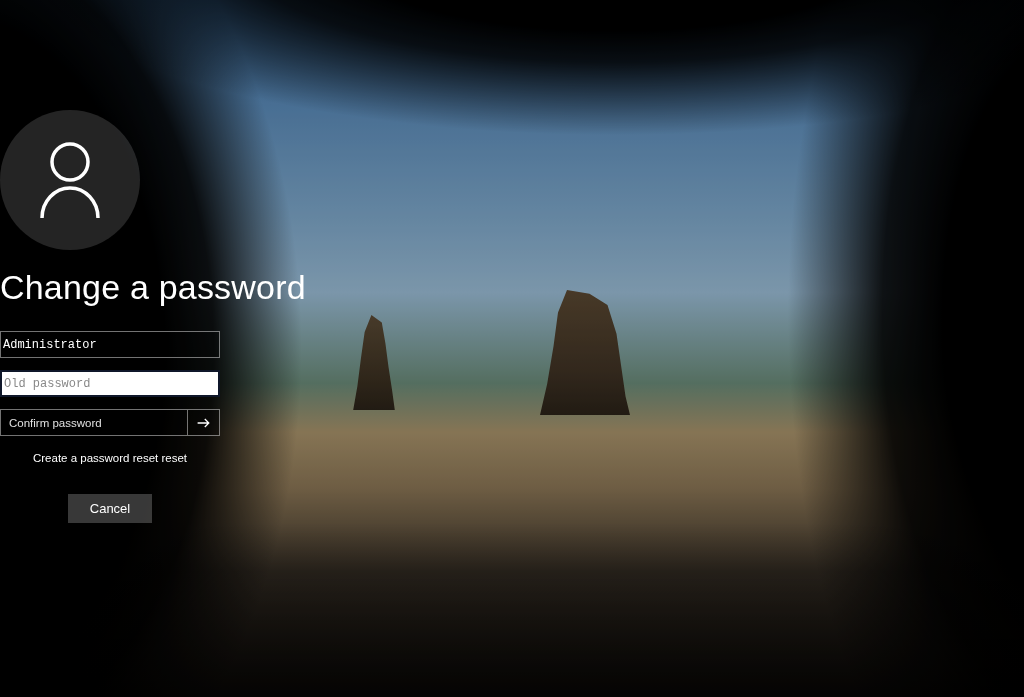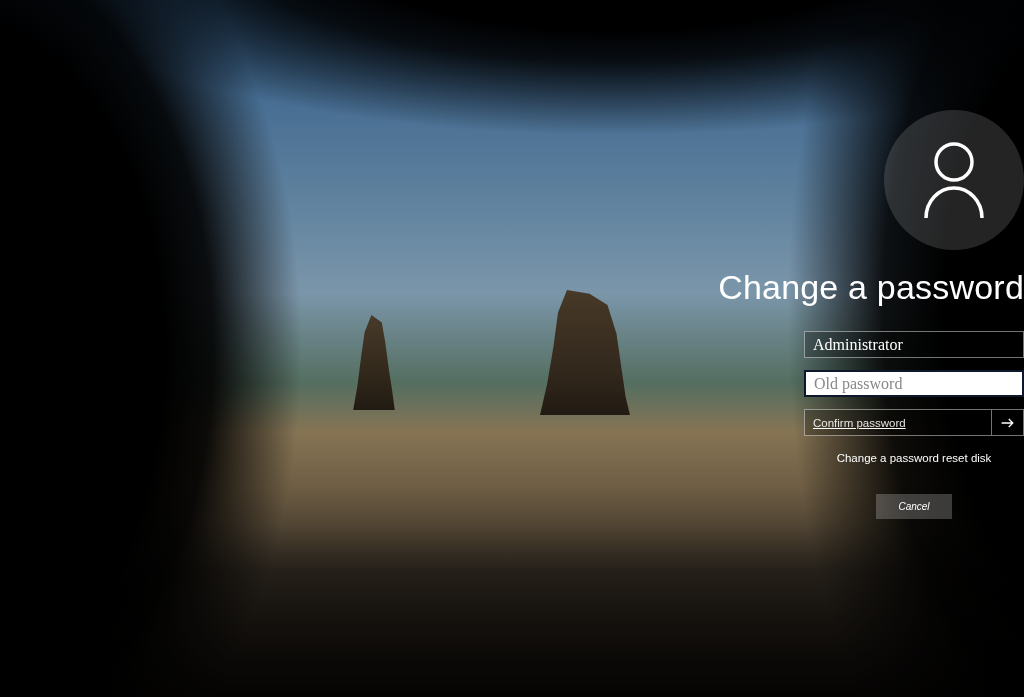--- a/index.html
+++ b/index.html
@@ -100,21 +100,21 @@
       height: 100%;
       background: rgba(0,0,0,0.2);
     }
     
     .content {
       position: absolute;
       width: 100%;
       height: 100%;
       display: flex;
       flex-direction: column;
-      align-items: flex-end;
+      align-items: flex-start;
       padding-top: 110px;
     }
     
     .avatar {
       width: 140px;
       height: 140px;
       border-radius: 50%;
       background: rgba(255,255,255,0.14);
       display: flex;
       align-items: center;
@@ -153,23 +153,23 @@
       align-items: stretch;
       margin-bottom: 12px;
     }
     
     .field input {
       width: 100%;
       height: 100%;
       border: 1px solid rgba(255,255,255,0.45);
       background: rgba(0,0,0,0.22);
       color: #fff;
-      padding: 0 8px;
-      font-size: 16px;
-      font-family: Liberation Serif, serif;
+      padding: 0 2px;
+      font-size: 12px;
+      font-family: Liberation Mono, monospace;
       outline: none;
     }
     
     .field input::placeholder {
       color: rgba(255,255,255,0.88);
     }
     
     .field.active input {
       background: #fff;
       color: #000;
@@ -188,21 +188,20 @@
     .confirm-field input {
       width: 100%;
       height: 100%;
       border: 1px solid rgba(255,255,255,0.45);
       background: rgba(0,0,0,0.22);
       color: #fff;
       padding: 0 8px;
       font-size: 11.5px;
       font-family: inherit;
       outline: none;
-      text-decoration: underline;
     }
     
     .confirm-field input::placeholder {
       color: rgba(255,255,255,0.88);
     }
     
     .submit-arrow {
       width: 32px;
       height: 27px;
       border: 1px solid rgba(255,255,255,0.45);
@@ -225,24 +224,23 @@
       margin-top: 4px;
       margin-bottom: 30px;
       cursor: pointer;
     }
     
     .cancel-btn {
       color: #fff;
       background: rgba(255,255,255,0.22);
       border: none;
       padding: 7px 22px;
-      font-size: 10px;
+      font-size: 13px;
       font-family: inherit;
       cursor: pointer;
-      font-style: italic;
     }
   </style>
 </head>
 <body>
 
 <div class="background"></div>
 <div class="rock1"></div>
 <div class="rock2"></div>
 <div class="cave-left"></div>
 <div class="cave-right"></div>
@@ -276,18 +274,18 @@
       <div class="confirm-field">
         <input type="password" placeholder="Confirm password" style="">
       </div>
       <div class="submit-arrow">
         <svg viewBox="0 0 20 16">
           <path d="M 2 8 L 16 8 M 11 3 L 16 8 L 11 13" fill="none" stroke="#fff" stroke-width="1.6"></path>
         </svg>
       </div>
     </div>
 
-    <div class="link">Change a password reset disk</div>
+    <div class="link">Create a password reset reset</div>
 
     <button class="cancel-btn">Cancel</button>
 
   </div>
 </div>
 
 </body></html>

